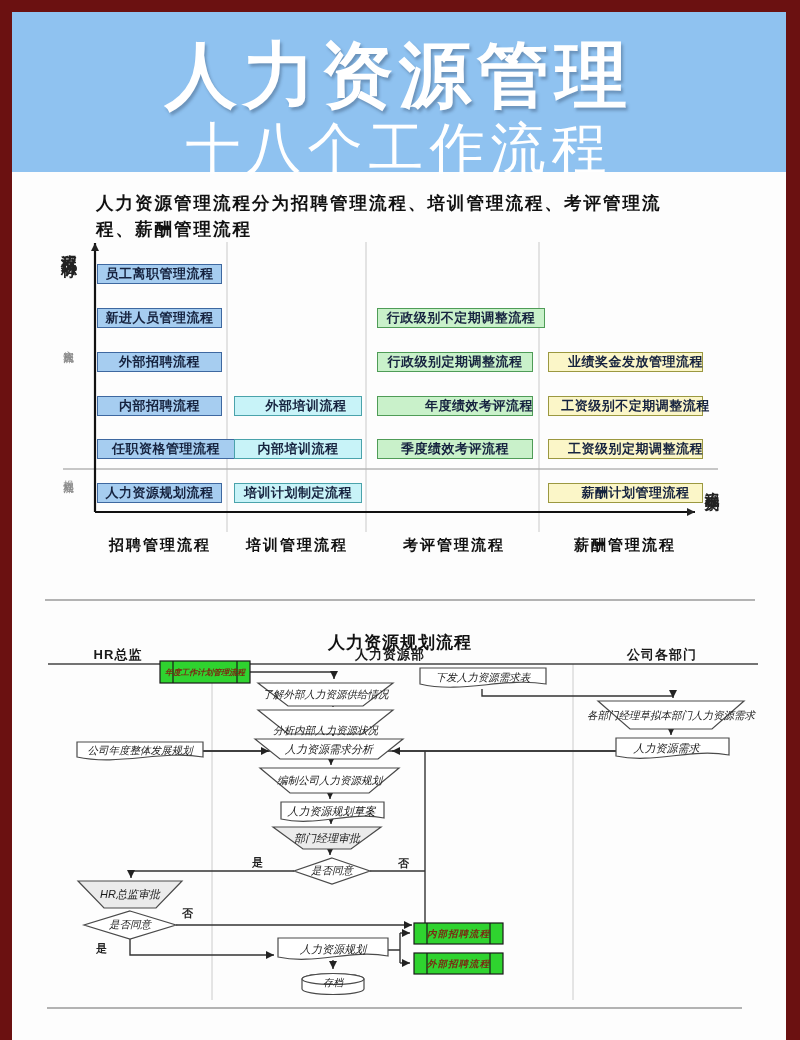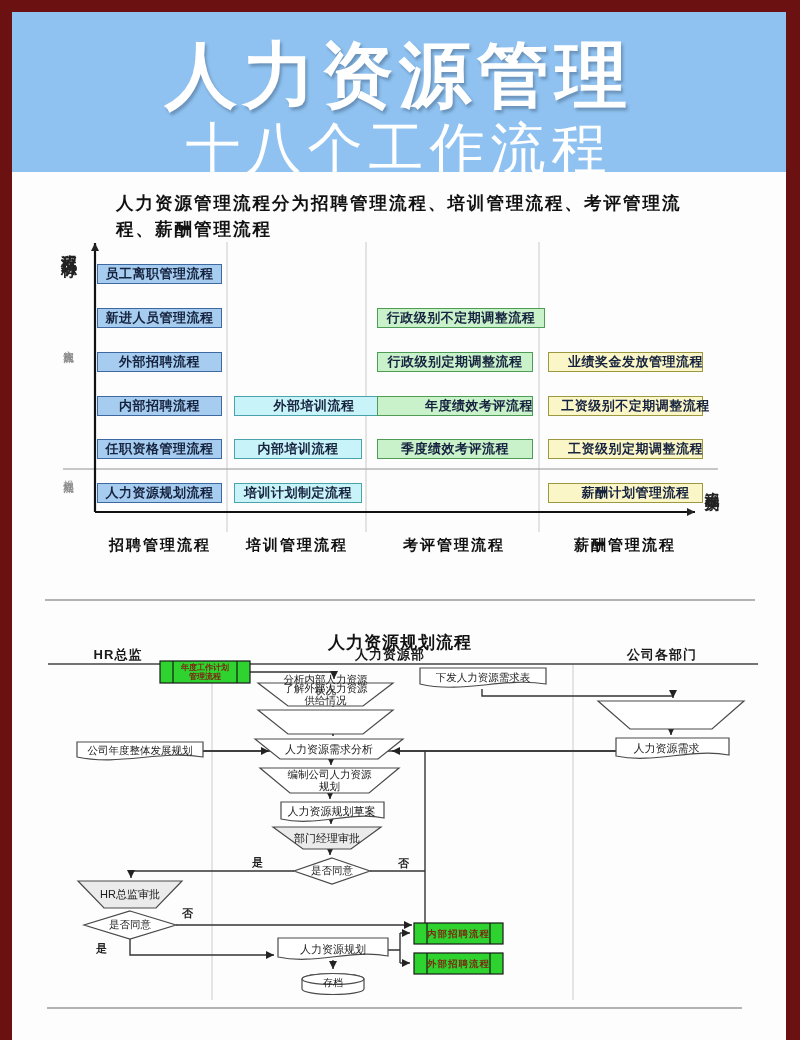--- a/index.html
+++ b/index.html
@@ -11,21 +11,21 @@
   #frame-right{left:786px;top:0;width:14px;height:1040px;}
 
   
   #header{position:absolute;left:12px;top:12px;width:774px;height:160px;background:#8fc2f0;z-index:1;}
   #main-title{position:absolute;left:0;top:16px;width:774px;text-align:center;color:#fff;
     font-size:72px;font-weight:bold;letter-spacing:6px;text-shadow:2px 3px 3px rgba(40,60,90,.35);}
   #main-subtitle{position:absolute;left:0;top:100px;width:774px;text-align:center;color:#fff;
     font-size:55px;font-weight:normal;letter-spacing:6px;}
 
   
-  #intro{position:absolute;left:116px;top:190px;width:610px;font-size:17.5px;font-weight:bold;
+  #intro{position:absolute;left:96px;top:190px;width:610px;font-size:17.5px;font-weight:bold;
     color:#111;letter-spacing:2px;line-height:26px;z-index:2;}
   #intro span{display:block;}
 
   
   #overlay{position:absolute;left:0;top:0;z-index:1;pointer-events:none;}
 
   
   .mbox{position:absolute;height:20px;box-sizing:border-box;border:1px solid;display:flex;
     align-items:center;justify-content:center;font-size:13px;font-weight:bold;color:#16233f;
     letter-spacing:.5px;z-index:2;white-space:nowrap;}
@@ -33,23 +33,23 @@
   .c2{background:#c8f3f8;border-color:#4aa3ab;}
   .c3{background:#c9f1ca;border-color:#4f9c57;}
   .c4{background:#fbf6c8;border-color:#9b9840;padding-left:20px;}
   .col-label{position:absolute;top:536px;width:160px;text-align:center;font-size:15px;
     font-weight:bold;color:#111;letter-spacing:2px;z-index:2;}
   .vtext{position:absolute;writing-mode:vertical-rl;text-orientation:upright;z-index:2;color:#222;}
   .vbold{font-weight:bold;}
   .vgray{color:#8a8a8a;font-size:10.5px;letter-spacing:1px;}
 
   
-  .flabel{position:absolute;display:flex;flex-direction:column;align-items:center;
+  .flabel{position:absolute;display:flex;flex-direction:row;align-items:center;
     justify-content:center;text-align:center;font-size:11px;line-height:12px;color:#1a1a1a;
-    z-index:2;white-space:nowrap;}
+    z-index:2;white-space:nowrap;font-style:italic;}
   .f10{font-size:10.5px;line-height:11.5px;}
   .f9{font-size:10px;}
   .greenlbl{font-size:9.5px;font-weight:bold;color:#7b2812;letter-spacing:1px;}
   .tiny{font-size:8px;line-height:9px;font-weight:bold;color:#7b2812;}
   .yesno{position:absolute;font-size:11px;font-weight:bold;color:#222;z-index:2;}
   #flow-title{position:absolute;left:300px;top:631px;width:200px;text-align:center;
     font-size:17px;font-weight:bold;color:#111;z-index:2;letter-spacing:1px;}
   .lane-header{position:absolute;top:646px;width:120px;text-align:center;font-size:13px;
     font-weight:bold;color:#1a1a1a;z-index:2;letter-spacing:1px;}
 </style>
@@ -163,24 +163,24 @@
 
   <div class="col-label" style="left:80px;">招聘管理流程</div>
   <div class="col-label" style="left:217px;">培训管理流程</div>
   <div class="col-label" style="left:374px;">考评管理流程</div>
   <div class="col-label" style="left:545px;">薪酬管理流程</div>
 
   <div class="mbox c1" style="left:97px;top:264px;width:125px;">员工离职管理流程</div>
   <div class="mbox c1" style="left:97px;top:308px;width:125px;">新进人员管理流程</div>
   <div class="mbox c1" style="left:97px;top:352px;width:125px;">外部招聘流程</div>
   <div class="mbox c1" style="left:97px;top:396px;width:125px;">内部招聘流程</div>
-  <div class="mbox c1" style="left:97px;top:439px;width:125px;">任职资格管理流程</div>
+  <div class="mbox c1" style="left:97px;top:439px;width:138px;">任职资格管理流程</div>
   <div class="mbox c1" style="left:97px;top:483px;width:125px;">人力资源规划流程</div>
 
-  <div class="mbox c2" style="left:234px;top:396px;width:144px;padding-left:16px;">外部培训流程</div>
+  <div class="mbox c2" style="left:234px;top:396px;width:128px;padding-left:16px;">外部培训流程</div>
   <div class="mbox c2" style="left:234px;top:439px;width:128px;">内部培训流程</div>
   <div class="mbox c2" style="left:234px;top:483px;width:128px;">培训计划制定流程</div>
 
   <div class="mbox c3" style="left:377px;top:308px;width:168px;">行政级别不定期调整流程</div>
   <div class="mbox c3" style="left:377px;top:352px;width:156px;">行政级别定期调整流程</div>
   <div class="mbox c3" style="left:377px;top:396px;width:156px;padding-left:48px;">年度绩效考评流程</div>
   <div class="mbox c3" style="left:377px;top:439px;width:156px;">季度绩效考评流程</div>
 
   <div class="mbox c4" style="left:548px;top:352px;width:155px;">业绩奖金发放管理流程</div>
   <div class="mbox c4" style="left:548px;top:396px;width:155px;">工资级别不定期调整流程</div>
@@ -193,21 +193,21 @@
   <div class="lane-header" style="left:602px;">公司各部门</div>
 
   <div class="flabel" style="left:161px;top:661px;width:88px;height:22px;">
     <span class="tiny">年度工作计划</span>
     <span class="tiny">管理流程</span>
   </div>
   <div class="flabel f10" style="left:260px;top:683px;width:131px;height:23px;">
     <span>了解外部人力资源</span>
     <span>供给情况</span>
   </div>
-  <div class="flabel f10" style="left:260px;top:668px;width:131px;height:34px;align-items:center;">
+  <div class="flabel f10" style="left:260px;top:714px;width:131px;height:34px;align-items:center;">
     <span>分析内部人力资源</span>
     <span>状况</span>
   </div>
   <div class="flabel" style="left:257px;top:739px;width:144px;height:20px;">
     <span>人力资源需求分析</span>
   </div>
   <div class="flabel f10" style="left:262px;top:768px;width:135px;height:25px;">
     <span>编制公司人力资源</span>
     <span>规划</span>
   </div>
@@ -227,20 +227,24 @@
     <span>是否同意</span>
   </div>
   <div class="flabel" style="left:280px;top:939px;width:106px;height:19px;">
     <span>人力资源规划</span>
   </div>
   <div class="flabel f9" style="left:304px;top:975px;width:58px;height:16px;">
     <span>存档</span>
   </div>
   <div class="flabel f10" style="left:422px;top:669px;width:122px;height:18px;">
     <span>下发人力资源需求表</span>
+  </div>
+  <div class="flabel f10" style="left:602px;top:702px;width:138px;height:27px;">
+    <span>各部门经理草拟本</span>
+    <span>部门人力资源需求</span>
   </div>
   <div class="flabel" style="left:618px;top:739px;width:97px;height:18px;">
     <span>人力资源需求</span>
   </div>
   <div class="flabel f10" style="left:79px;top:742px;width:122px;height:17px;">
     <span>公司年度整体发展规划</span>
   </div>
   <div class="flabel greenlbl" style="left:416px;top:924px;width:85px;height:19px;">
     <span>内部招聘流程</span>
   </div>

